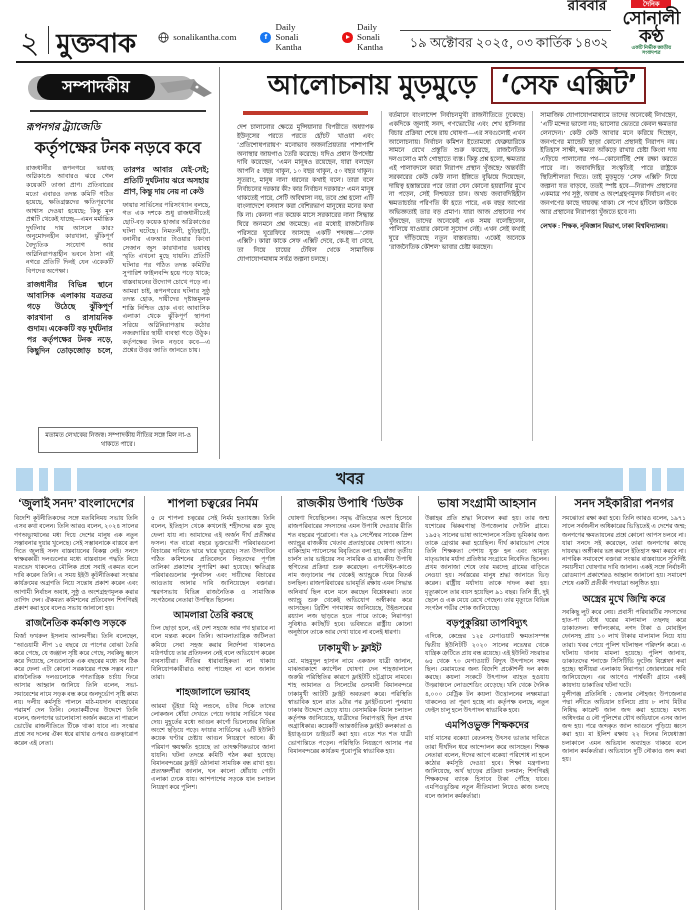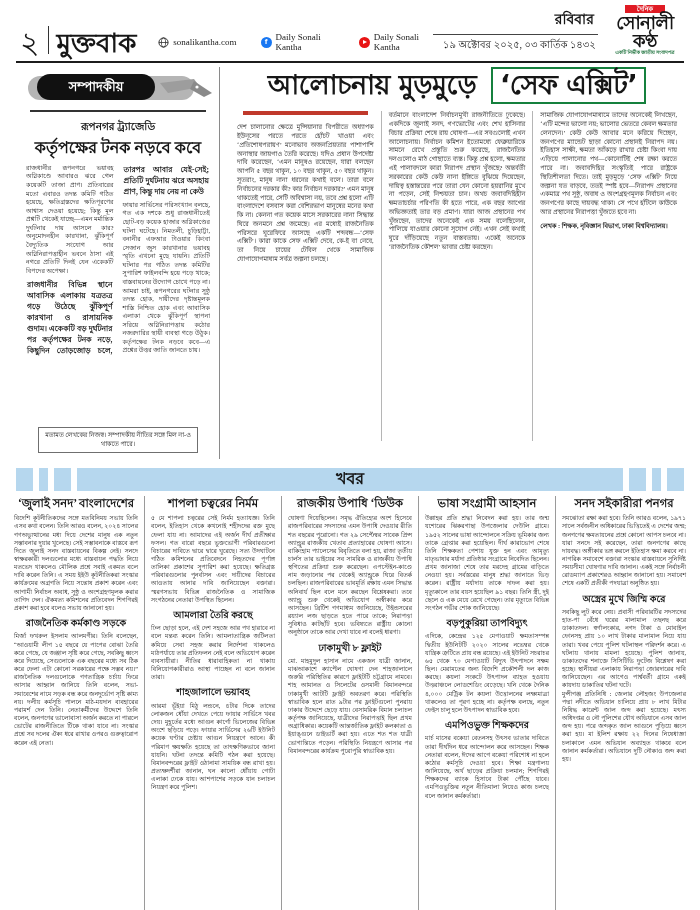--- a/index.html
+++ b/index.html
@@ -15,49 +15,49 @@
   .section-name { font-size:26px; font-weight:bold; line-height:0.95; font-family:"DejaVu Sans","Liberation Sans",sans-serif; }
   .contacts { display:flex; align-items:center; gap:24px; margin-left:14px; margin-bottom:4px; }
   .contact { display:flex; align-items:center; gap:4px; font-size:9px; color:#222; }
   .ico { width:11px; height:11px; border-radius:50%; display:flex; align-items:center; justify-content:center; flex:0 0 auto; }
   .ico-fb { background:#1877f2; color:#fff; font:bold 8px/1 "Liberation Sans",sans-serif; }
   .ico-yt { background:#e81414; }
   .ico-yt .tri { width:0; height:0; border-left:4px solid #fff; border-top:2.5px solid transparent; border-bottom:2.5px solid transparent; margin-left:1px; }
   .header-right { display:flex; align-items:flex-end; gap:12px; }
   .dateblock { text-align:right; margin-bottom:2px; }
   .day { font-size:14px; font-weight:bold; padding-right:4px; }
-  .dateline { font-size:10px; border-top:1px solid #444; margin-top:2px; padding:2px 2px 0 10px; white-space:nowrap; }
+  .dateline { font-size:13px; border-top:1px solid #444; margin-top:12px; padding:2px 2px 0 10px; white-space:nowrap; }
   .logo { text-align:center; line-height:1; }
   .logo-top { display:inline-block; background:#e01b24; color:#fff; font-size:6.5px; font-weight:bold; padding:1px 12px; margin-bottom:1px; font-family:"DejaVu Sans",sans-serif; }
   .logo-main { font-size:18px; font-weight:700; font-family:"DejaVu Sans","Liberation Sans",sans-serif; letter-spacing:-0.5px; }
   .logo-tag { font-size:4.8px; color:#146c34; font-weight:bold; margin-top:1px; }
   .header-rule { height:2px; background:#1c1c1c; margin:5px 16px 0 16px; }
 
   
   .top { display:flex; height:392px; margin:4px 14px 0 14px; }
   .editorial { width:206px; flex:0 0 206px; border-right:1px solid #8a8a8a; padding:4px 9px 0 12px; overflow:hidden; }
   .ed-banner { position:relative; height:32px; margin:2px 2px 0 2px; }
   .ed-banner-bg { position:absolute; left:0; top:3px; right:14px; height:24px; background:#b5b5b5; border-radius:12px; }
   .ed-banner-pill { position:absolute; left:9px; top:1px; width:118px; height:26px; background:#111; border-radius:13px; color:#fff;
-                    display:flex; align-items:center; justify-content:center; font-size:13px; font-weight:bold;
+                    display:flex; align-items:center; justify-content:center; font-size:16px; font-weight:bold;
                     font-family:"DejaVu Sans",sans-serif; }
   .ed-pen { position:absolute; right:-4px; top:6px; }
   .ed-underline { height:1.5px; background:#333; margin:5px 4px 7px 4px; }
-  .ed-kicker { text-align:center; font-size:10.5px; font-weight:bold; }
+  .ed-kicker { font-size:10.5px; font-weight:bold;font-style:italic; }
   .ed-headline { text-align:center; font-size:16px; font-weight:bold; margin:3px 0 7px 0; line-height:1.15; }
   .ed-body { column-count:2; column-gap:9px; font-size:6.3px; line-height:1.36; text-align:justify; height:256px; overflow:hidden; }
   .ed-body p { margin:0 0 3px 0; }
   .ed-quote { font-weight:bold; font-size:7.6px; line-height:1.45; margin:4px 1px !important; }
   .ed-note { border:1px solid #6f6f6f; margin:7px 12px 0 12px; padding:3px 6px; font-size:6.4px; line-height:1.4; text-align:center; }
 
   
   .oped { flex:1; padding:0 2px 0 10px; overflow:hidden; }
   .oped-headline { text-align:center; font-size:27px; font-weight:bold; margin:2px 0 10px 0; line-height:1.2;
                    font-family:"DejaVu Sans","Liberation Sans",sans-serif; letter-spacing:-0.5px; white-space:nowrap; }
-  .oped-headline .boxed { border:2px solid #15803d; padding:0 7px 2px 7px; margin-left:6px; }
+  .oped-headline .boxed { border:2px solid #7f1d1d; padding:0 7px 2px 7px; margin-left:6px; }
   .oped-cols { display:flex; height:330px; overflow:hidden; }
   .oped-col { flex:1; padding:0 7px; font-size:6.4px; line-height:1.37; text-align:justify; }
   .oped-col + .oped-col { border-left:1px solid #b5b5b5; }
   .byline-box { margin:0 6px 8px 6px; text-align:center; }
   .byline-rule { height:2px; background:#c0392b; }
   .byline-name { font-size:12.5px; font-weight:bold; padding:6px 0 7px 0; }
   .author-note { font-weight:bold; margin-top:5px; }
 
   
   .news-divider { display:flex; align-items:center; gap:6px; margin:9px 16px 5px 16px; height:23px; }

